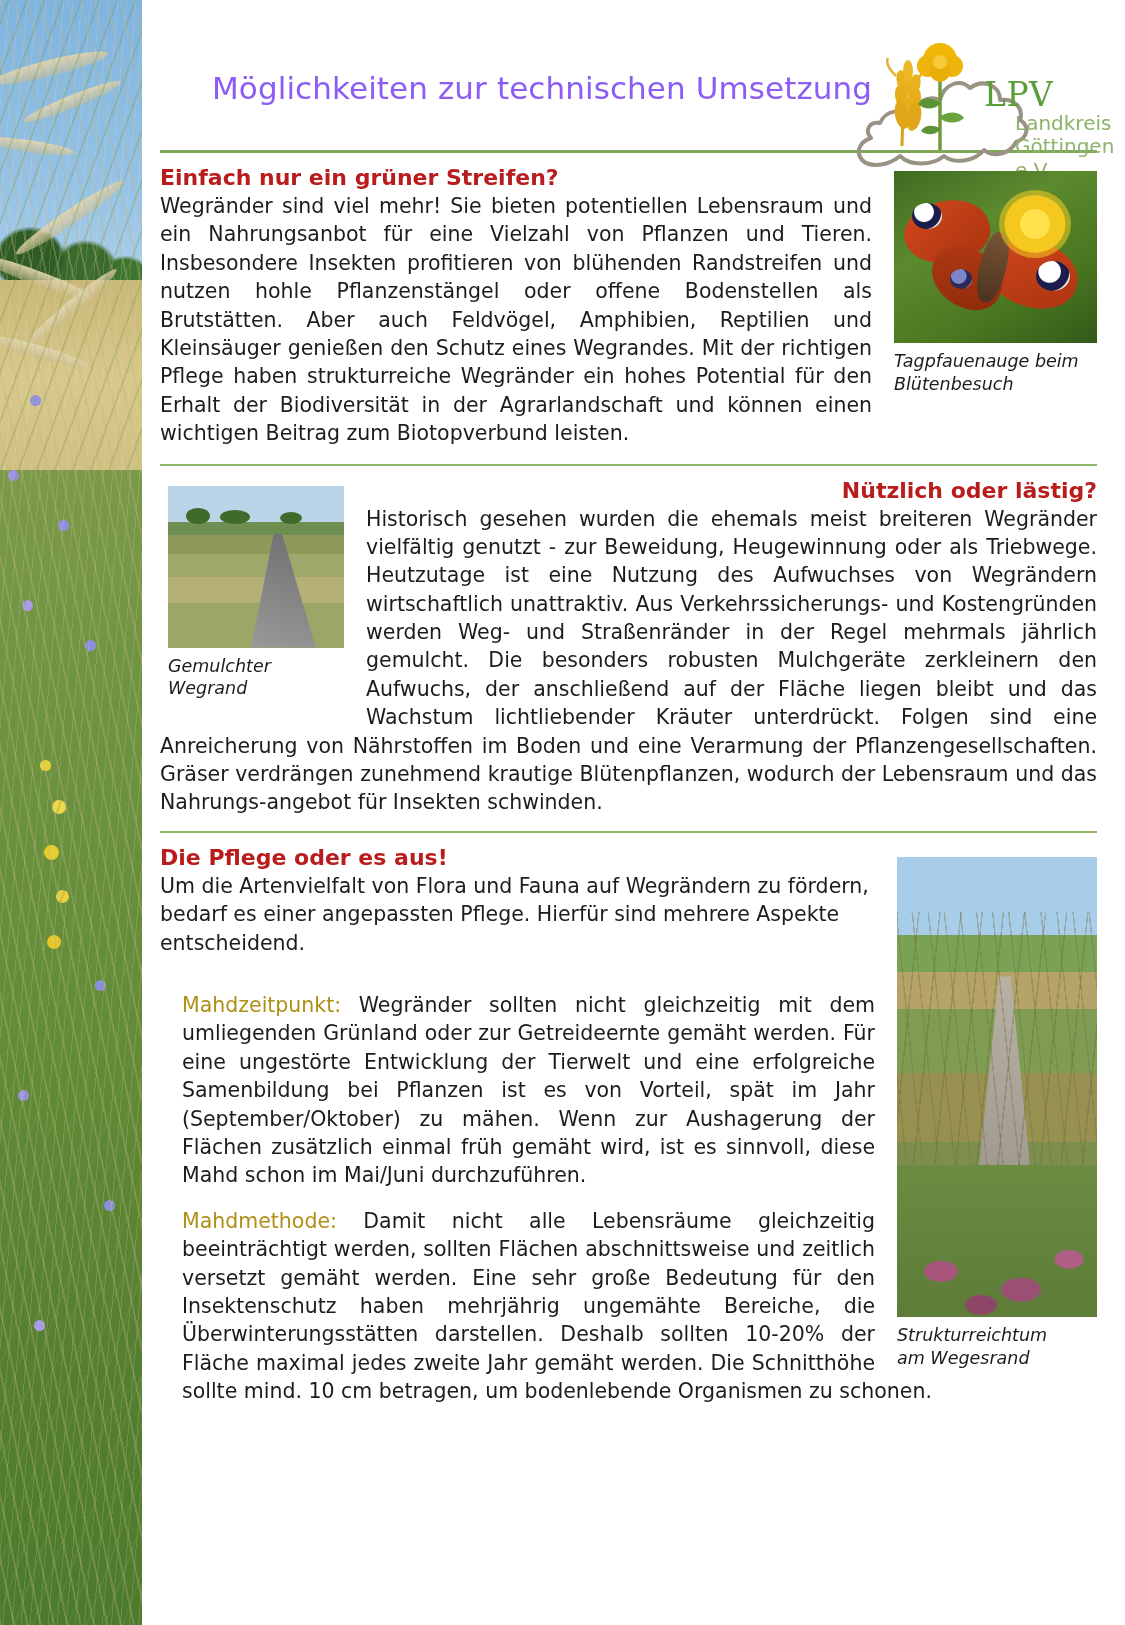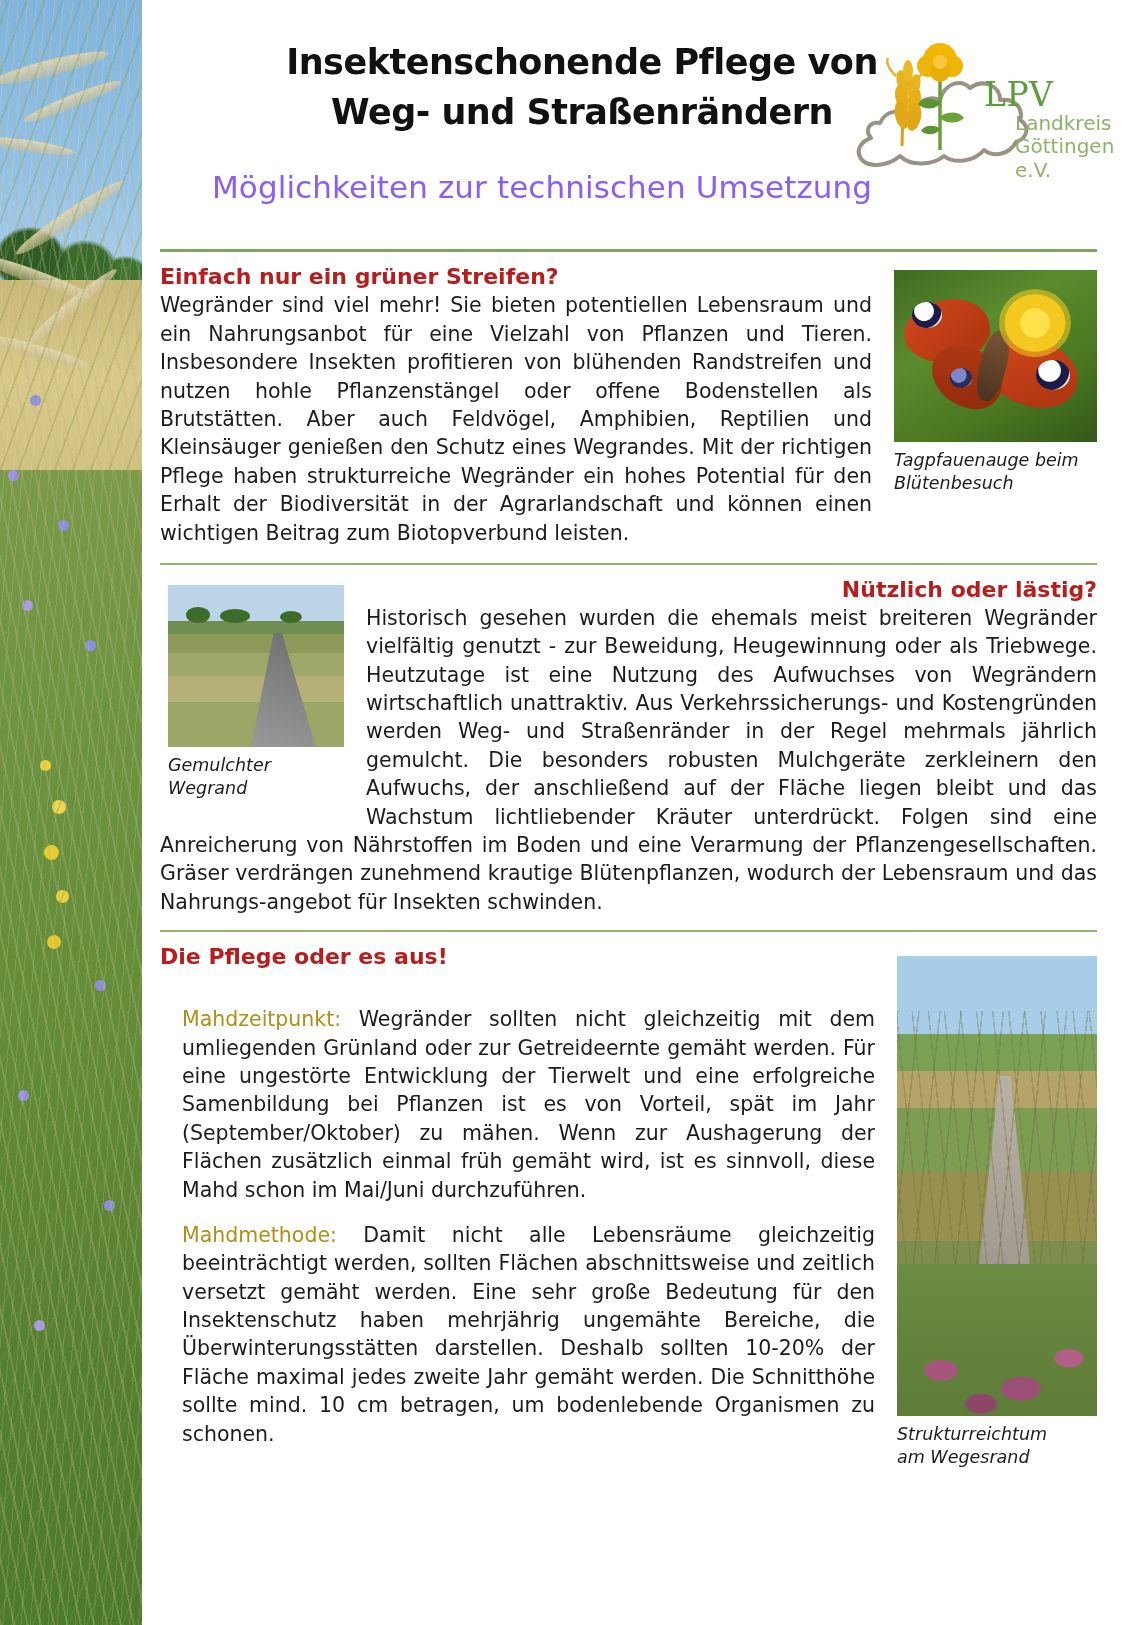--- a/index.html
+++ b/index.html
@@ -287,24 +287,20 @@
     <div class="blossom" style="left:104px; top:1200px; background:#8c8ee0;"></div>
     <div class="blossom" style="left:34px; top:1320px; background:#a79ae6;"></div>
 
     <div class="strip-grass-overlay"></div>
   </div>
   <div class="strip-edge"></div>
 
   <div class="content">
 
     <div class="header">
-      <div class="title-block">
-        <div class="title-line">Insektenschonende Pflege von</div>
-        <div class="title-line">Weg- und Straßenrändern</div>
-      </div>
       <div class="subtitle">Möglichkeiten zur technischen Umsetzung</div>
 
       <div class="logo">
         <svg width="245" height="142" viewBox="0 0 245 142">
 
           <path d="M18,122 C10,112 18,103 27,100 C20,92 26,83 36,85 C43,70 58,72 66,78 C72,64 84,57 96,62 C100,46 116,40 126,50 C140,40 156,48 156,62 C170,60 180,70 176,82 C186,88 184,100 172,104 C166,116 150,120 140,112 C130,124 110,126 100,118 C88,128 66,128 56,118 C44,128 26,130 18,122 Z" fill="none" stroke="#9a9385" stroke-width="4" stroke-linejoin="round"></path>
 
           <g>
             <path d="M58,108 C58,88 60,64 66,34" stroke="#d9a218" stroke-width="3" fill="none"></path>
             <ellipse cx="59" cy="44" rx="6" ry="12" fill="#e8b21e" transform="rotate(-16 59 44)"></ellipse>
@@ -390,20 +386,21 @@
           <div class="struct-stems"></div>
           <div class="struct-flowers"></div>
         </div>
         <div class="caption">
           <span>Strukturreichtum</span><br>
           <span>am Wegesrand</span>
         </div>
       </div>
 
       <div class="sec-head">Die Pflege oder es aus!</div>
+      <p class="body left">Um die Artenvielfalt von Flora und Fauna auf Wegrändern zu fördern, bedarf es einer angepassten Pflege. Hierfür sind mehrere Aspekte entscheidend.</p>
 
       <div class="para-sp"></div>
 
       <div class="para-sp"></div>
       <p class="body indent"><span class="lead">Mahdzeitpunkt:</span><span> Wegränder sollten nicht gleichzeitig mit dem umliegenden Grünland oder zur Getreideernte gemäht werden. Für eine ungestörte Entwicklung der Tierwelt und eine erfolgreiche Samenbildung bei Pflanzen ist es von Vorteil, spät im Jahr (September/Oktober) zu mähen. Wenn zur Aushagerung der Flächen zusätzlich einmal früh gemäht wird, ist es sinnvoll, diese Mahd schon im Mai/Juni durchzuführen.</span></p>
 
       <div class="para-sp"></div>
       <p class="body indent"><span class="lead">Mahdmethode:</span><span> Damit nicht alle Lebensräume gleichzeitig beeinträchtigt werden, sollten Flächen abschnittsweise und zeitlich versetzt gemäht werden. Eine sehr große Bedeutung für den Insektenschutz haben mehrjährig ungemähte Bereiche, die Überwinterungsstätten darstellen. Deshalb sollten 10-20% der Fläche maximal jedes zweite Jahr gemäht werden. Die Schnitthöhe sollte mind. 10 cm betragen, um bodenlebende Organismen zu schonen.</span></p>
     </div>
 

